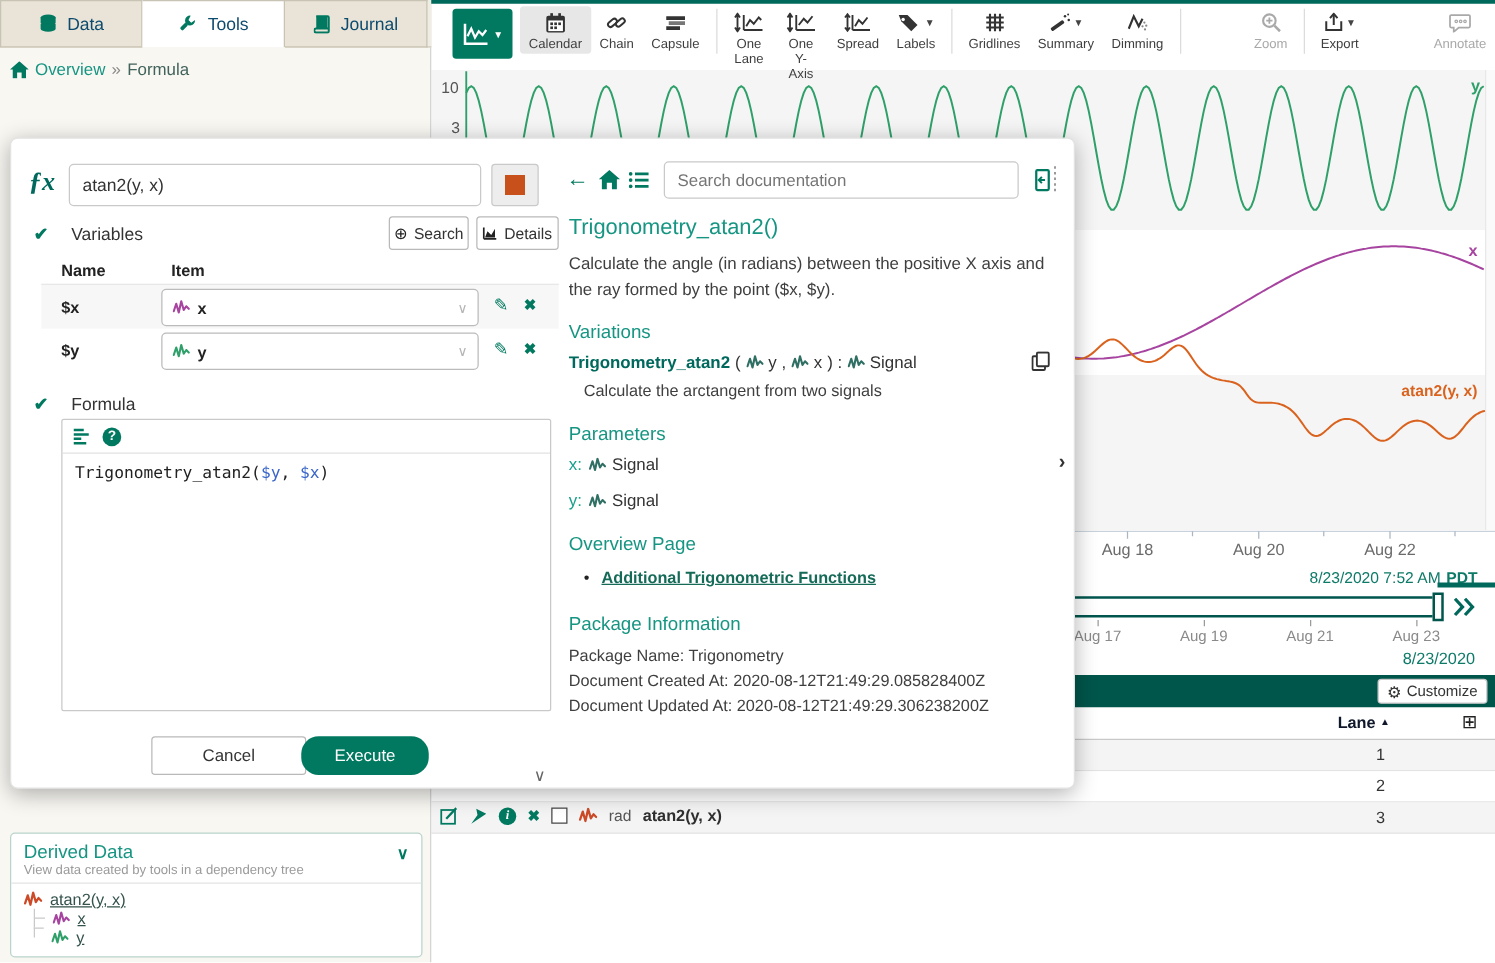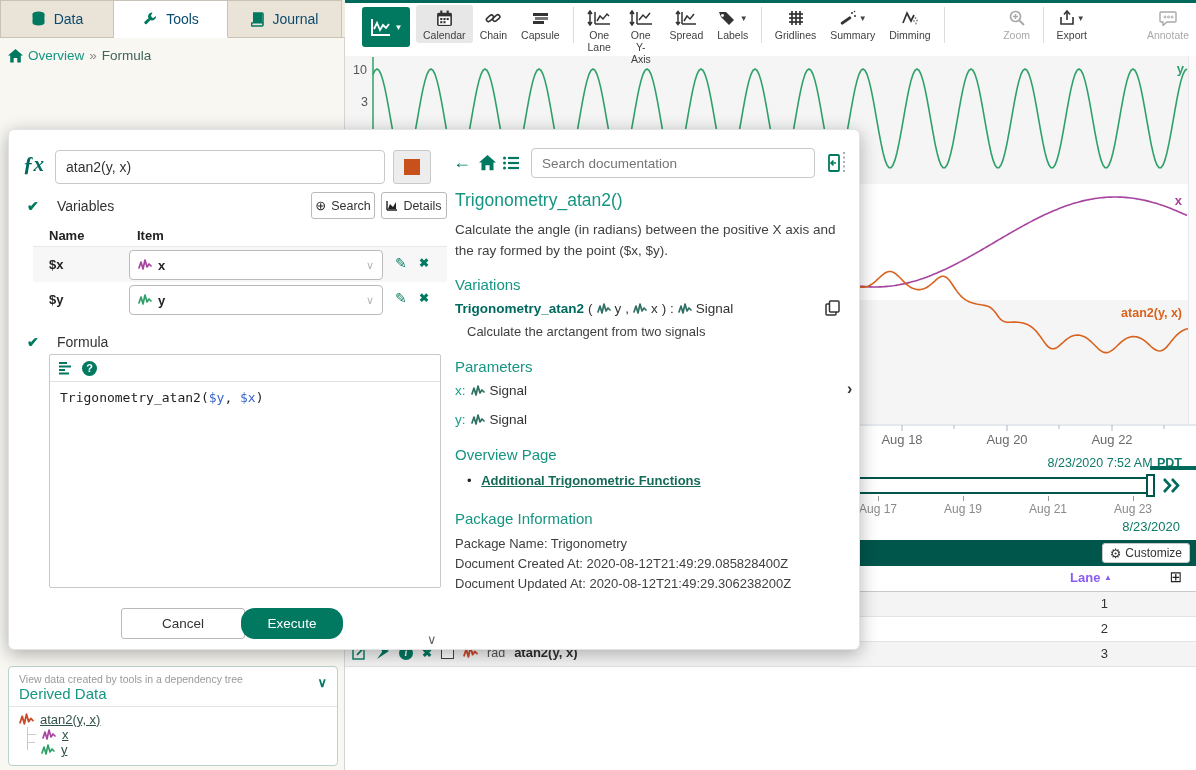--- a/index.html
+++ b/index.html
@@ -43,21 +43,21 @@
   .rlabel { position:absolute; font-size:12px; color:#8a8a8a; transform:translateX(-50%); }
 
   
   #table-topbar { left:345px; top:540px; width:851px; height:26px; background:var(--darkbar); }
   #customize-btn { right:6px; top:3px; height:20px; background:#fff; border:1px solid #c9c9c9; border-radius:3px; font-size:12px; color:#333; display:flex; align-items:center; gap:4px; padding:0 7px; position:absolute; cursor:pointer; }
   #lane-header-row { left:345px; top:566px; width:851px; height:26px; background:#fff; border-bottom:1px solid #c9c9c9; }
   .trow { left:345px; width:851px; height:25px; border-bottom:1px solid #e3e3e3; font-size:13px; color:#333; }
   .trow .num { position:absolute; right:88px; top:4px; }
 
   
-  #modal { left:8px; top:129px; width:852px; height:521px; background:#fff; border-radius:6px; box-shadow:0 4px 18px rgba(0,0,0,.3); z-index:20; border:1px solid #e3e3e3; }
+  #modal { left:8px; top:110px; width:852px; height:521px; background:#fff; border-radius:6px; box-shadow:0 4px 18px rgba(0,0,0,.3); z-index:20; border:1px solid #e3e3e3; }
   .check { color:var(--teal); font-size:14px; font-weight:bold; }
   .wbtn { background:#fff; border:1px solid #b9b9b9; border-radius:3px; font-size:12.5px; color:#333; display:inline-flex; align-items:center; justify-content:center; gap:5px; cursor:pointer; }
   .select-box { border:1px solid #bbb; border-radius:4px; background:#fff; display:flex; align-items:center; padding:0 8px; gap:6px; cursor:pointer; }
   .select-box .chev { margin-left:auto; color:#b5b5b5; font-size:11px; }
   .editicons { color:var(--teal); font-size:14px; cursor:pointer; }
   .code { font-family:"DejaVu Sans Mono", monospace; font-size:13px; color:#222; }
   .code .v { color:var(--codeblue); }
 
   
   .doc-h { color:var(--heading); }
@@ -131,21 +131,21 @@
   <div class="rlabel" style="left:1133px;top:502px;">Aug 23</div>
   <div class="abs teal-date" style="right:16px;top:519px;font-size:13px;">8/23/2020</div>
 
   <div class="abs" id="table-topbar">
     <button id="customize-btn">
       <span style="font-size:13px;">⚙</span>
       <span>Customize</span>
     </button>
   </div>
   <div class="abs" id="lane-header-row">
-    <span class="abs" style="right:84px;top:4px;font-weight:bold;font-size:13px;color:#8b5cf6;">
+    <span class="abs" style="right:84px;top:4px;font-weight:bold;font-size:13px;color:#0f172a;">
       <span>Lane</span>
       <span style="font-size:8px;vertical-align:2px;">▲</span>
     </span>
     <span class="abs" style="right:14px;top:2px;font-size:15px;color:#222;">⊞</span>
   </div>
   <div class="abs trow" style="top:592px;background:#f4f4f4;">
     <span class="num">1</span>
   </div>
   <div class="abs trow" style="top:617px;background:#fff;">
     <span class="num">2</span>
@@ -528,22 +528,22 @@
     </div>
 
     <div class="abs doc-h" style="left:446px;top:380px;font-size:15px;">Package Information</div>
     <div class="abs doc-text" style="left:446px;top:406px;font-size:13px;">Package Name: Trigonometry</div>
     <div class="abs doc-text" style="left:446px;top:426px;font-size:13px;">Document Created At: 2020-08-12T21:49:29.085828400Z</div>
     <div class="abs doc-text" style="left:446px;top:446px;font-size:13px;">Document Updated At: 2020-08-12T21:49:29.306238200Z</div>
   </div>
 
   <div class="abs" id="derived">
     <div style="padding:6px 10px 4px 10px;border-bottom:1px solid #e4e4e4;position:relative;">
+      <div style="color:var(--heading);font-size:15px;">Derived Data</div>
       <div style="color:#9a9a9a;font-size:10.5px;">View data created by tools in a dependency tree</div>
-      <div style="color:var(--heading);font-size:15px;">Derived Data</div>
       <span style="position:absolute;right:10px;top:8px;color:var(--teal);font-weight:bold;font-size:13px;">∨</span>
     </div>
     <div style="padding:5px 10px; position:relative;">
       <div style="display:flex;align-items:center;gap:6px;">
         <svg class="ic" width="15" height="13" viewBox="0 0 14 12">
             <polyline class="sigline" points="1,9 3,3 5,10 7,1 9,8 11,5 13,7" stroke="#cc4a28"></polyline>
           </svg>
         <span class="tree-link">atan2(y, x)</span>
       </div>
       <div style="display:flex;align-items:center;gap:6px;margin-left:8px;padding-left:12px;border-left:1px solid #c9c9c9;">

